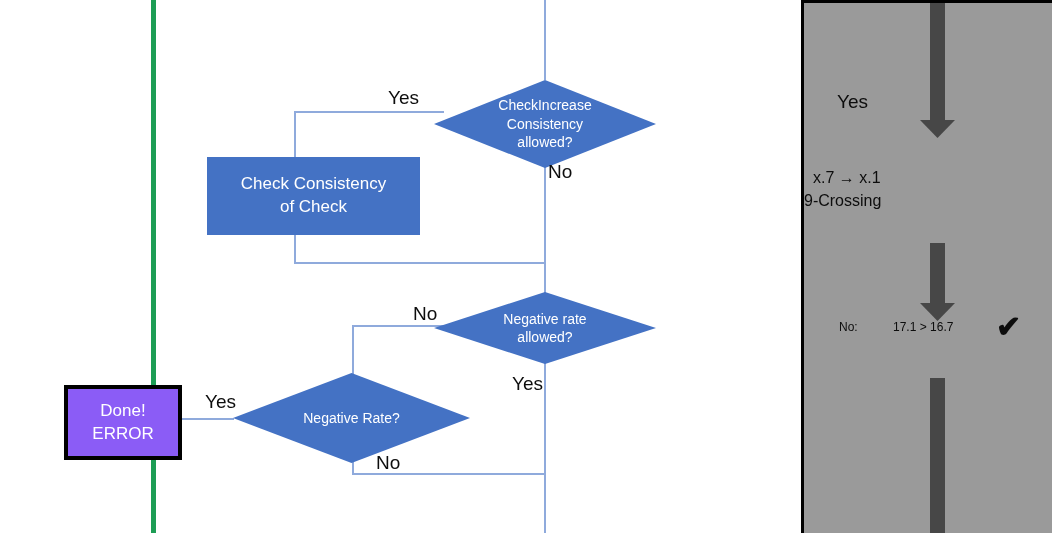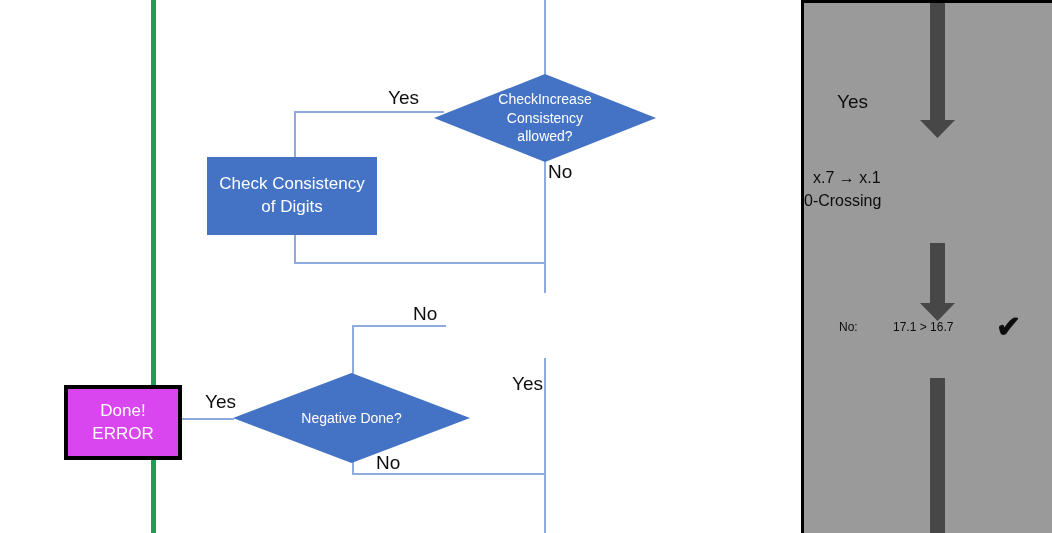--- a/index.html
+++ b/index.html
@@ -60,21 +60,21 @@
     justify-content: center;
     text-align: center;
     color: #ffffff;
     font-size: 17px;
     line-height: 1.35;
   }
 
   
   .terminal {
     position: absolute;
-    background: #d946ef;
+    background: #8b5cf6;
     border: 4px solid #000000;
     display: flex;
     flex-direction: column;
     align-items: center;
     justify-content: center;
     text-align: center;
     color: #ffffff;
     font-size: 17px;
     line-height: 1.3;
   }
@@ -170,38 +170,44 @@
   <div class="conn v" style="left:544px; top:358px; height:175px;"></div>
 
   <div class="conn h" style="left:352px; top:325px; width:94px;"></div>
   <div class="conn v" style="left:352px; top:325px; height:93px;"></div>
 
   <div class="conn v" style="left:352px; top:455px; height:19px;"></div>
   <div class="conn h" style="left:352px; top:473px; width:194px;"></div>
 
   <div class="conn h" style="left:172px; top:418px; width:62px;"></div>
 
-  <div class="diamond" style="left:434px; top:74px; width:222px; height:88px;">
+  <div class="diamond" style="left:434px; top:80px; width:222px; height:88px;">
     <span>
       <span>CheckIncrease</span><br>
       <span>Consistency</span><br>
       <span>allowed?</span>
     </span>
   </div>
 
-  <div class="process" style="left:207px; top:157px; width:170px; height:78px;">
+  <div class="process" style="left:207px; top:157px; width:213px; height:78px;">
     <span>
       <span>Check Consistency</span><br>
-      <span>of Digits</span>
+      <span>of Check</span>
     </span>
   </div>
 
+  <div class="diamond" style="left:434px; top:292px; width:222px; height:72px;">
+    <span>
+      <span>Negative rate</span><br>
+      <span>allowed?</span>
+    </span>
+  </div>
 
   <div class="diamond" style="left:233px; top:373px; width:237px; height:90px;">
-    <span>Negative Done?</span>
+    <span>Negative Rate?</span>
   </div>
 
   <div class="terminal" style="left:64px; top:385px; width:110px; height:67px;">
     <span>Done!</span>
     <span>ERROR</span>
   </div>
 
   <div class="branch-label" style="left:388px; top:87px;">Yes</div>
   <div class="branch-label" style="left:548px; top:161px;">No</div>
   <div class="branch-label" style="left:413px; top:303px;">No</div>
@@ -211,21 +217,21 @@
 
   <div class="panel">
     <div class="panel-inner">
 
       <div class="arrow-shaft" style="left:126px; top:-3px; height:120px;"></div>
       <div class="arrow-head" style="left:116px; top:117px;"></div>
 
       <div class="panel-text panel-yes" style="left:33px; top:88px;">Yes</div>
 
       <div class="panel-text lbl-small" style="left:9px; top:166px;text-align:center;">x.7 → x.1</div>
-      <div class="panel-text lbl-small" style="left:0px; top:189px;">0-Crossing</div>
+      <div class="panel-text lbl-small" style="left:0px; top:189px;">9-Crossing</div>
 
 
       <div class="arrow-shaft" style="left:126px; top:240px; height:62px;"></div>
       <div class="arrow-head" style="left:116px; top:300px;"></div>
 
       <div class="panel-text no-line" style="left:35px; top:317px;">No:</div>
       <div class="panel-text no-line" style="left:89px; top:317px;">17.1 &gt; 16.7</div>
       <div class="panel-text check-mark" style="left:192px; top:309px;">✔</div>
 
       <div class="arrow-shaft" style="left:126px; top:375px; height:158px;"></div>

